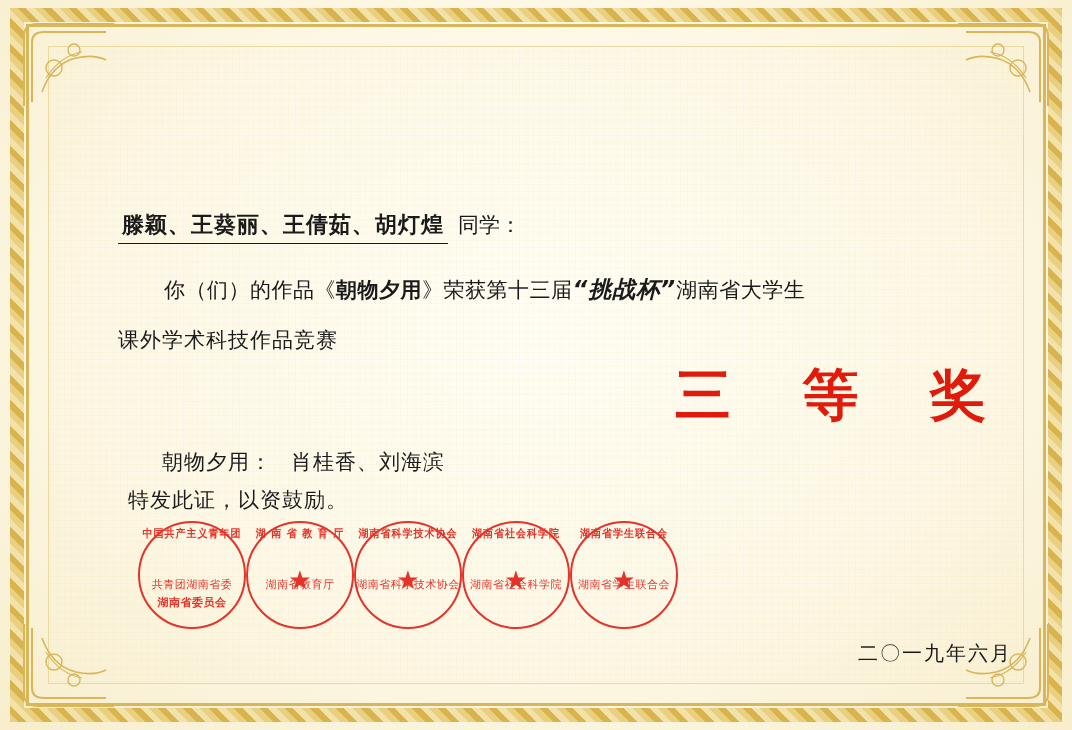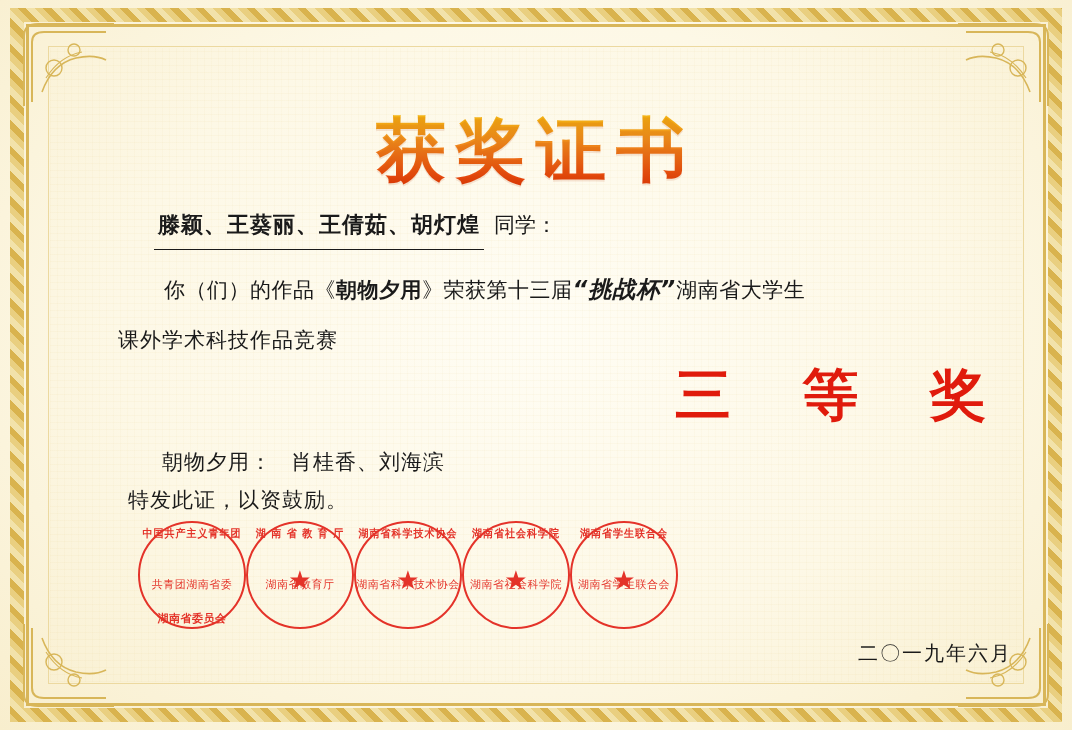--- a/index.html
+++ b/index.html
@@ -112,23 +112,22 @@
   }
 
   .line-names {
     margin-bottom: 30px;
     white-space: nowrap;
   }
   .names {
     font-weight: bold;
     font-size: 22px;
     border-bottom: 1.5px solid #1a1a1a;
-    padding: 0 4px 12px 4px;
-    letter-spacing: 1px;
-    margin-left: 36px;
+    padding: 0 4px 6px 4px;
+    letter-spacing: 1px;
   }
   .suffix-classmate {
     margin-left: 10px;
     font-size: 21px;
   }
 
   .line-work {
     text-indent: 46px;
     margin-bottom: 16px;
     white-space: nowrap;
@@ -230,21 +229,20 @@
     letter-spacing: 0.5px;
   }
   .seal .line2 {
     position: absolute;
     left: 0; right: 0;
     top: 72px;
     text-align: center;
     font-size: 11px;
     font-weight: bold;
     letter-spacing: 0.5px;
-    margin-top: 16px;
   }
 
   .date {
     position: absolute;
     top: 582px;
     left: 0; right: 0;
     text-align: right;
     font-size: 20px;
     color: #1a1a1a;
     letter-spacing: 2px;
@@ -305,21 +303,20 @@
         <path d="M24 76 q10 -28 34 -34 q18 -4 30 2" stroke-width="1.6"></path>
         <circle cx="36" cy="52" r="8" stroke-width="1.4"></circle>
         <circle cx="56" cy="34" r="6" stroke-width="1.4"></circle>
         <path d="M28 62 q14 -22 36 -26" stroke-width="1.2"></path>
       </g>
     </svg>
   </div>
 
   <div class="content">
 
-    <div class="title">获奖证书</div>
 
     <div class="body-text">
 
       <div class="line-names">
         <span class="names">滕颖、王葵丽、王倩茹、胡灯煌</span><span class="suffix-classmate">同学：</span>
       </div>
 
       <div class="line-work">
         <span>你（们）的作品《</span><span class="work-title">朝物夕用</span><span>》荣获第十三届</span><span class="cup-name">“挑战杯”</span><span>湖南省大学生</span>
       </div>

